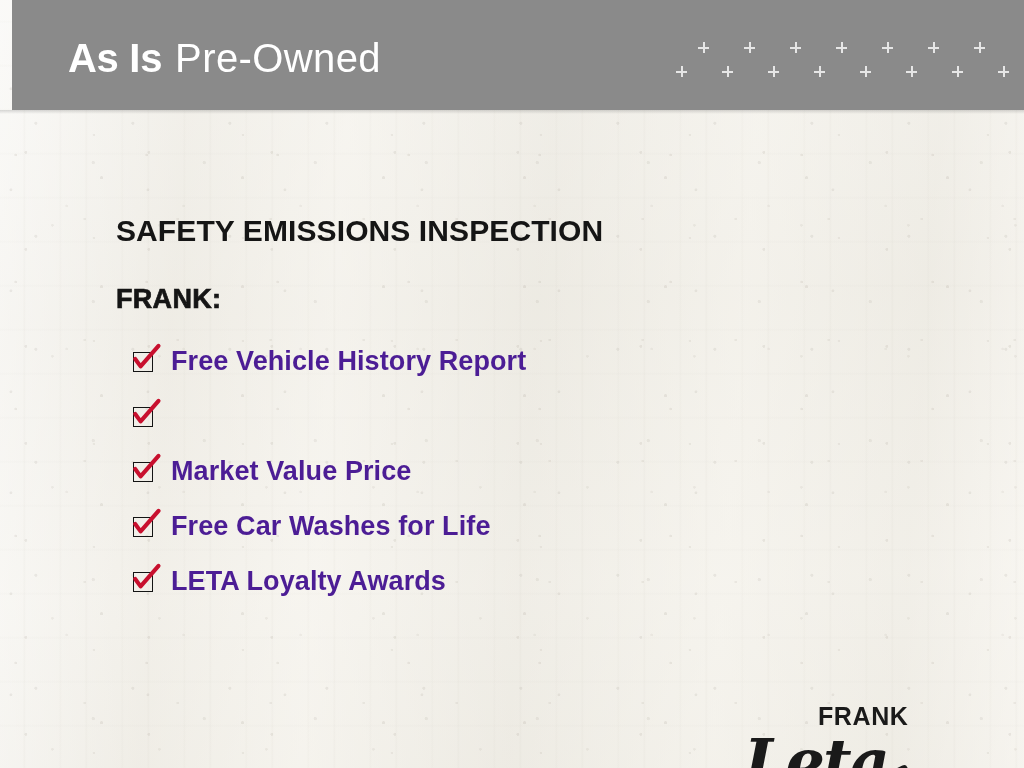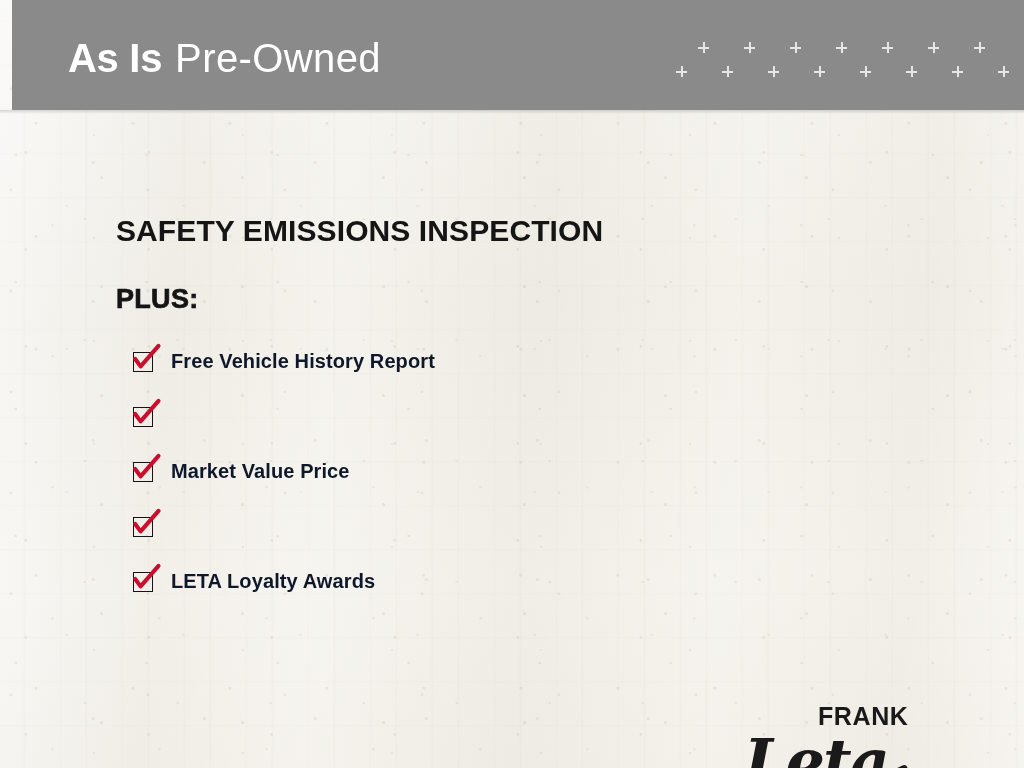--- a/index.html
+++ b/index.html
@@ -222,24 +222,24 @@
   }
   .check-tick {
     position: absolute;
     left: -1px;
     top: -3px;
     width: 30px;
     height: 30px;
     overflow: visible;
   }
   .check-label {
-    font-size: 20px;
+    font-size: 27px;
     line-height: 31px;
     font-weight: 700;
-    color: #0f172a;
+    color: #4c1d95;
     letter-spacing: 0.1px;
     white-space: nowrap;
     margin-left: 14px;
     margin-top: 3px;
   }
 
   
   #logo {
     position: absolute;
     right: 88px;
@@ -284,21 +284,21 @@
         <span class="plus-mark" style="left:318px;"></span>
       </div>
     </div>
   </div>
   <div id="header-shadow"></div>
 
   <div id="content">
 
     <div id="headline">SAFETY EMISSIONS INSPECTION</div>
 
-    <div id="plus-label">PLUS:</div>
+    <div id="plus-label">FRANK:</div>
 
     <div id="checklist">
 
       <div class="check-item">
         <span class="check-box-wrap">
           <span class="check-box"></span>
           <svg class="check-tick" viewBox="0 0 30 30">
             <path d="M3.2 15.0 L8.6 22.4 L26.5 1.8" fill="none" stroke="#c8102e" stroke-width="4.1" stroke-linecap="round" stroke-linejoin="round"></path>
           </svg>
         </span>
@@ -324,20 +324,21 @@
         <span class="check-label">Market Value Price</span>
       </div>
 
       <div class="check-item">
         <span class="check-box-wrap">
           <span class="check-box"></span>
           <svg class="check-tick" viewBox="0 0 30 30">
             <path d="M3.2 15.0 L8.6 22.4 L26.5 1.8" fill="none" stroke="#c8102e" stroke-width="4.1" stroke-linecap="round" stroke-linejoin="round"></path>
           </svg>
         </span>
+        <span class="check-label">Free Car Washes for Life</span>
       </div>
 
       <div class="check-item">
         <span class="check-box-wrap">
           <span class="check-box"></span>
           <svg class="check-tick" viewBox="0 0 30 30">
             <path d="M3.2 15.0 L8.6 22.4 L26.5 1.8" fill="none" stroke="#c8102e" stroke-width="4.1" stroke-linecap="round" stroke-linejoin="round"></path>
           </svg>
         </span>
         <span class="check-label">LETA Loyalty Awards</span>

